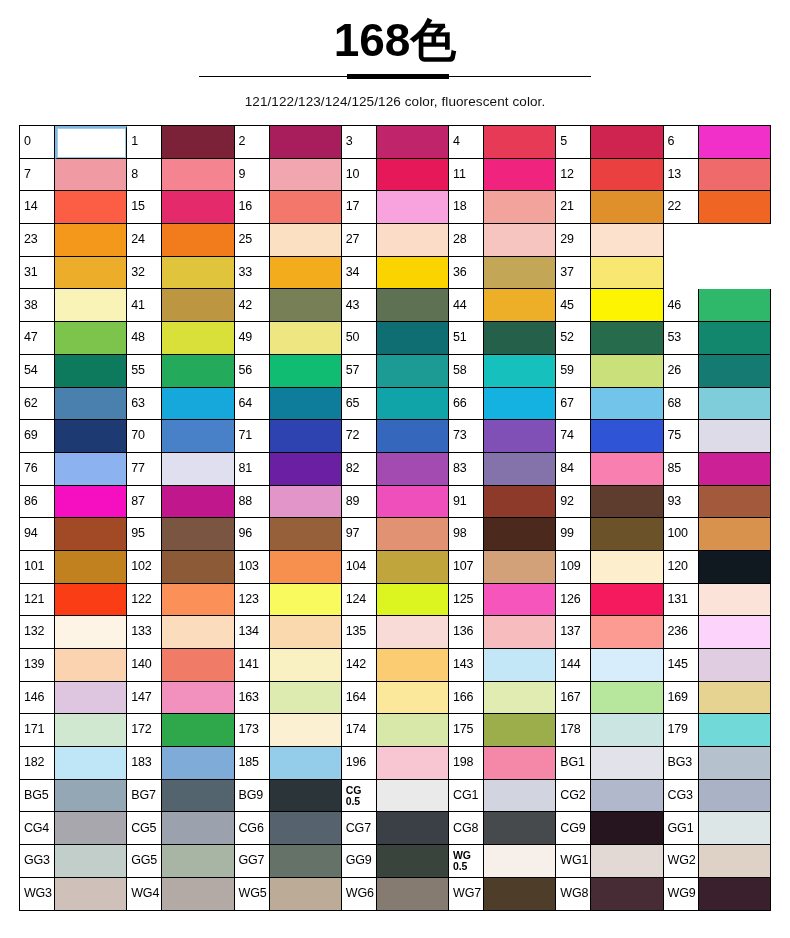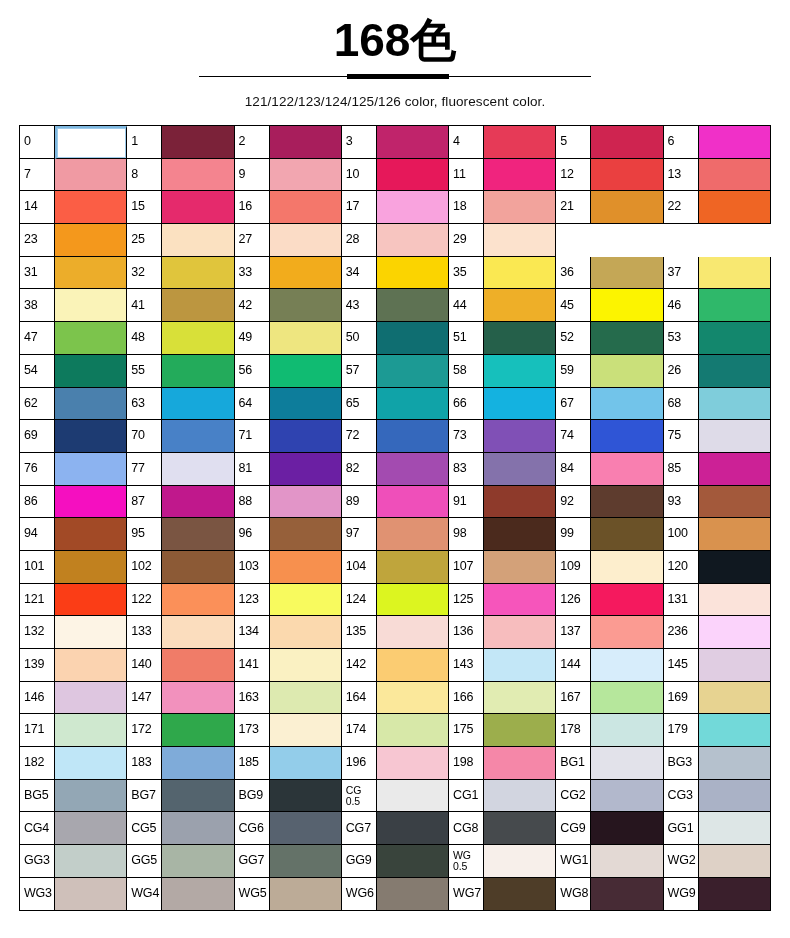--- a/index.html
+++ b/index.html
@@ -97,21 +97,21 @@
     padding-left: 4px;
     font-size: 12.5px;
     line-height: 11.5px;
     font-weight: 400;
     color: #000000;
     white-space: pre-line;
     letter-spacing: -0.2px;
   }
   .cell-label.two-line {
     font-size: 10.5px;
-    font-weight: 400;
+    font-weight: 700;
     line-height: 11px;
     padding-left: 4px;
   }
   .cell-swatch {
     flex: 1 1 auto;
     height: 32.7px;
     box-sizing: border-box;
     border-right: 1px solid #000;
     border-bottom: 1px solid #000;
   }
@@ -224,20 +224,24 @@
         <div class="cell-label">22</div>
         <div class="cell-swatch" style="background: rgb(239, 101, 36);"></div>
       </div>
     </div>
     <div class="row">
       <div class="cell">
         <div class="cell-label">23</div>
         <div class="cell-swatch" style="background: rgb(244, 152, 28);"></div>
       </div>
       <div class="cell">
+        <div class="cell-label">24</div>
+        <div class="cell-swatch" style="background: rgb(242, 123, 28);"></div>
+      </div>
+      <div class="cell">
         <div class="cell-label">25</div>
         <div class="cell-swatch" style="background: rgb(251, 225, 193);"></div>
       </div>
       <div class="cell">
         <div class="cell-label">27</div>
         <div class="cell-swatch" style="background: rgb(251, 220, 198);"></div>
       </div>
       <div class="cell">
         <div class="cell-label">28</div>
         <div class="cell-swatch" style="background: rgb(247, 197, 192);"></div>
@@ -256,24 +260,20 @@
         <div class="cell-label">32</div>
         <div class="cell-swatch" style="background: rgb(224, 197, 60);"></div>
       </div>
       <div class="cell">
         <div class="cell-label">33</div>
         <div class="cell-swatch" style="background: rgb(242, 172, 28);"></div>
       </div>
       <div class="cell">
         <div class="cell-label">34</div>
         <div class="cell-swatch" style="background: rgb(251, 212, 0);"></div>
-      </div>
-      <div class="cell">
-        <div class="cell-label">35</div>
-        <div class="cell-swatch" style="background: rgb(250, 232, 82);"></div>
       </div>
       <div class="cell">
         <div class="cell-label">36</div>
         <div class="cell-swatch" style="background: rgb(196, 167, 86);"></div>
       </div>
       <div class="cell">
         <div class="cell-label">37</div>
         <div class="cell-swatch" style="background: rgb(248, 232, 113);"></div>
       </div>
     </div>

